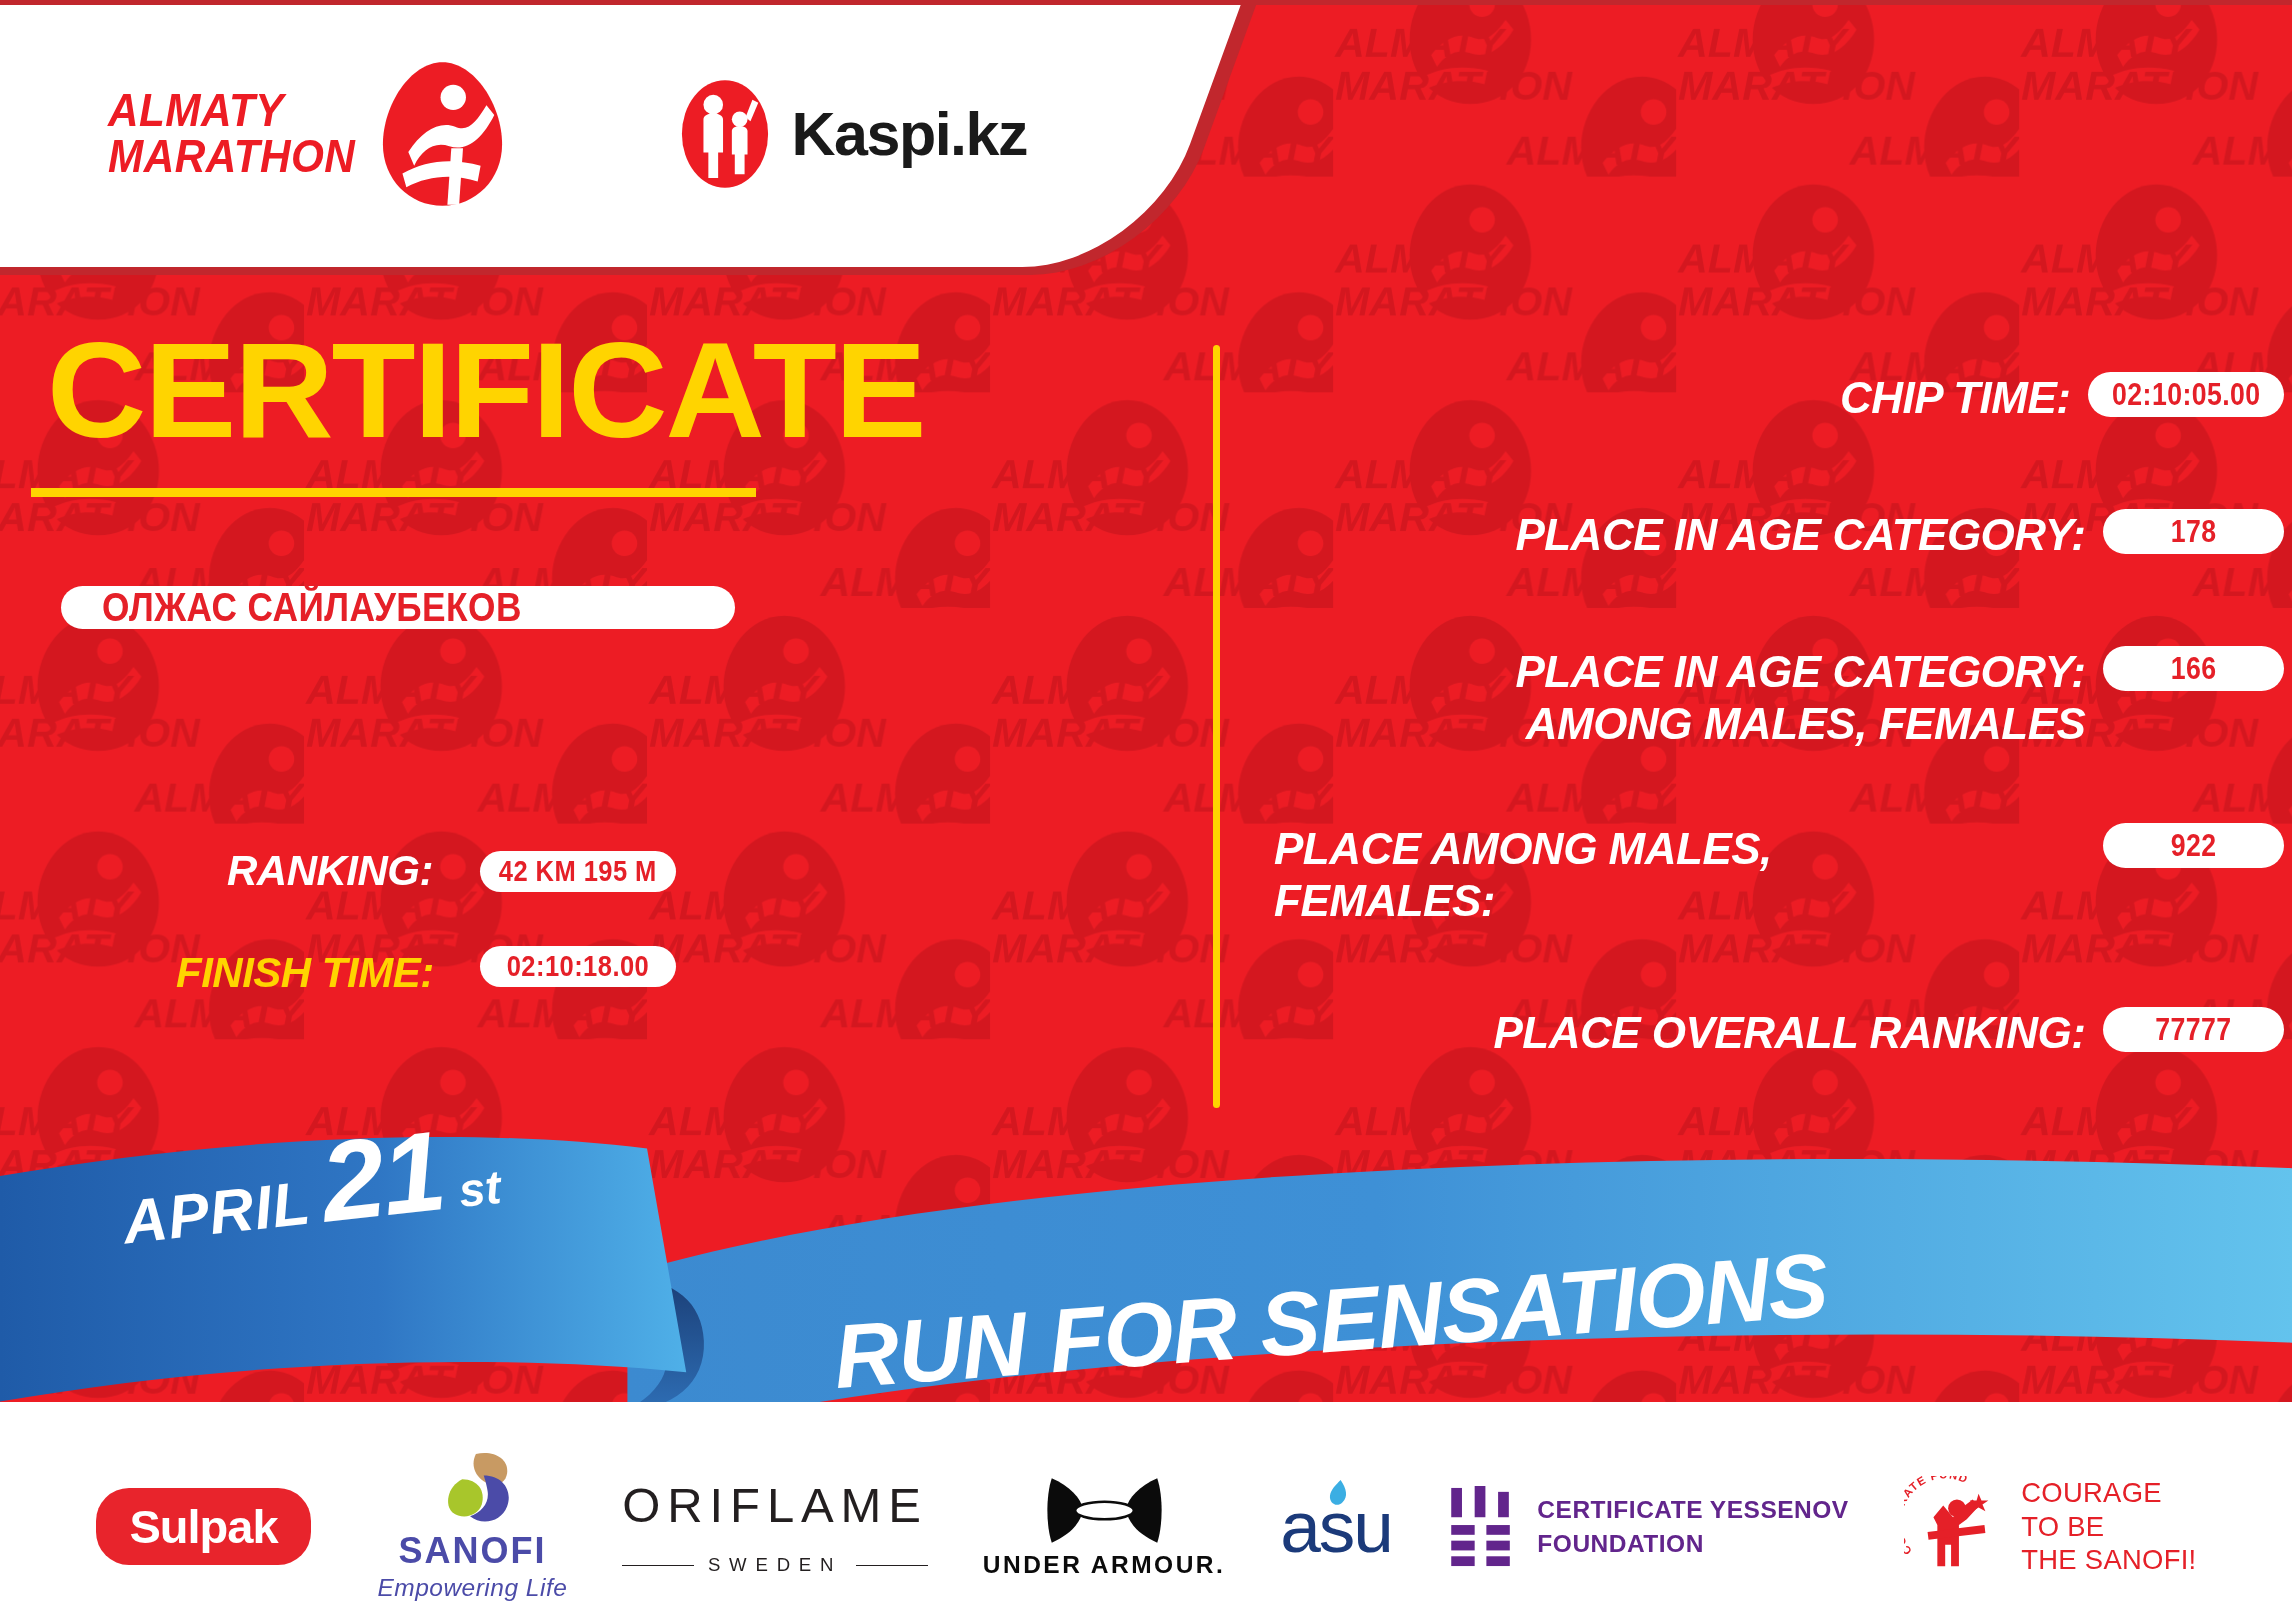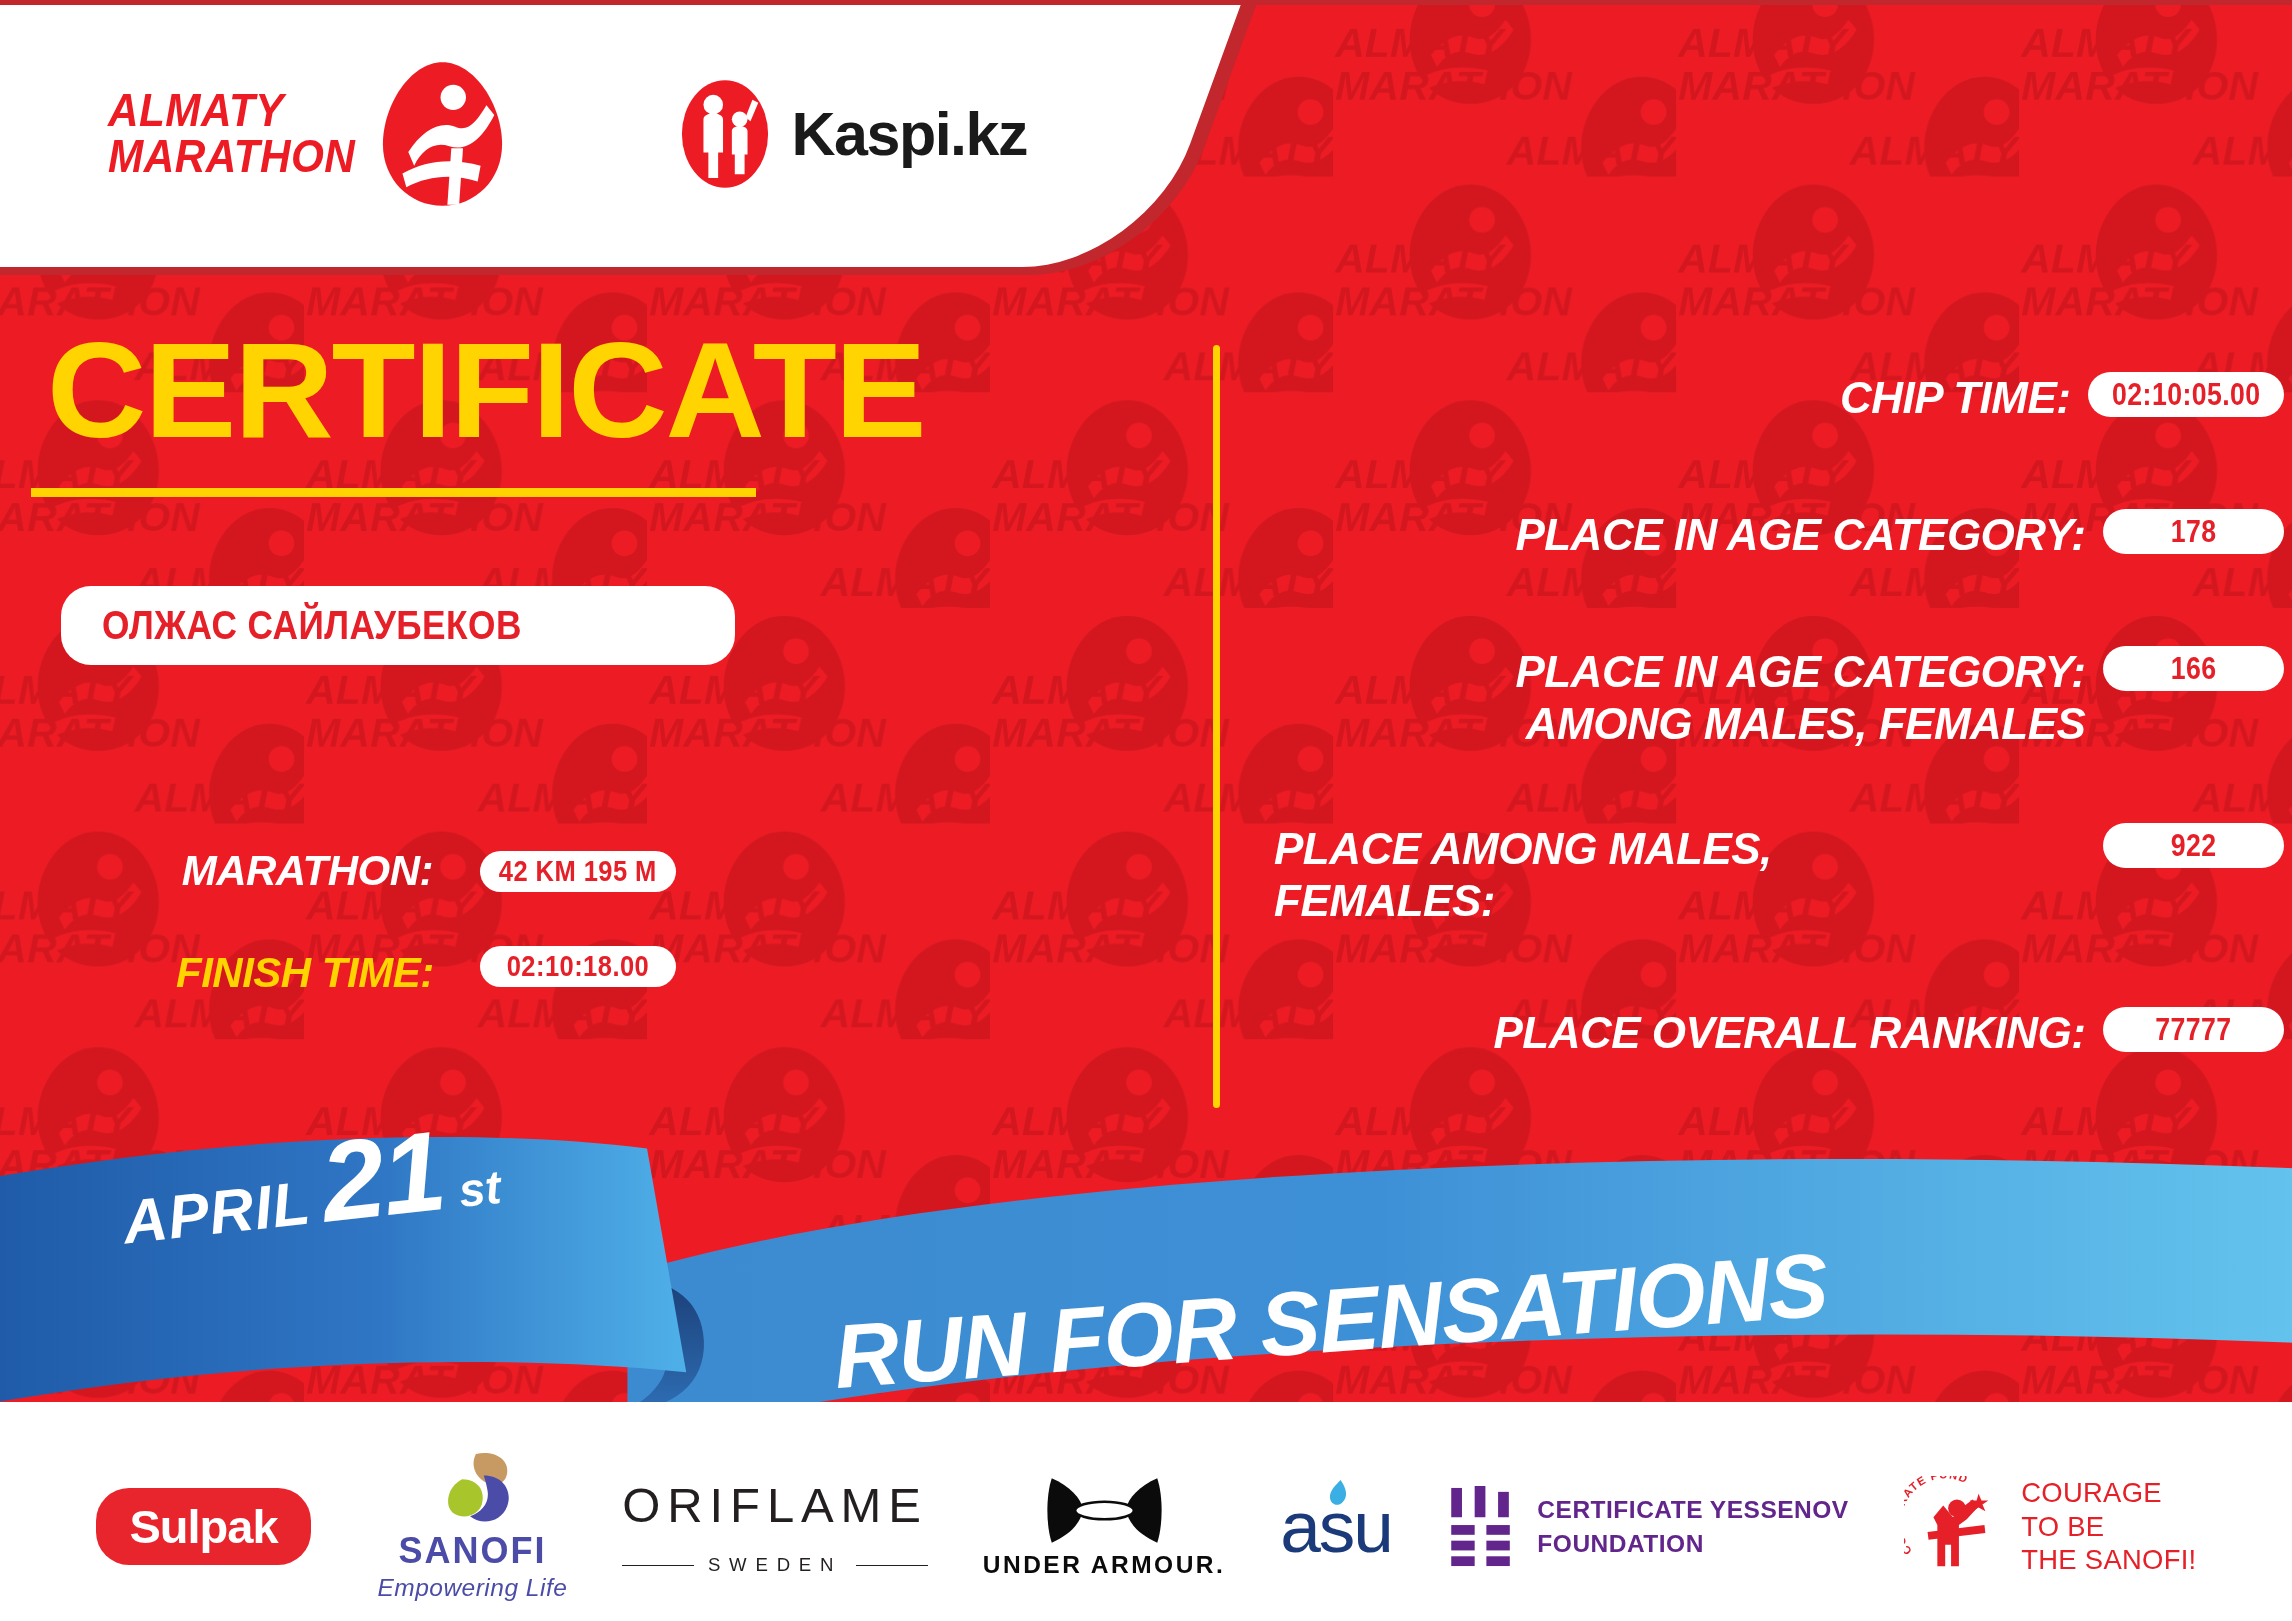--- a/index.html
+++ b/index.html
@@ -110,21 +110,21 @@
   }
   .title-rule {
     position: absolute;
     left: 31px; top: 165px;
     width: 725px; height: 8.8px;
     background: #FFD400;
   }
   .name-pill {
     position: absolute;
     left: 61px; top: 263px;
-    width: 674px; height: 79px;
+    width: 674px; height: 43px;
     background: #ffffff;
     border-radius: 30px;
     display: flex;
     align-items: center;
     padding-left: 41px;
     box-sizing: border-box;
   }
   .name-pill span {
     color: #E52028;
     font-weight: bold;
@@ -367,21 +367,21 @@
 
   <div class="left-col">
     <div class="cert-title">CERTIFICATE</div>
     <div class="title-rule"></div>
 
     <div class="name-pill">
       <span>ОЛЖАС САЙЛАУБЕКОВ</span>
     </div>
 
     <div class="stat-left" style="left:176px; top:524px; width:627px;">
-      <div class="lbl lbl-white" style="width:257px;">MARATHON:</div>
+      <div class="lbl lbl-white" style="width:257px;">RANKING:</div>
       <div class="val-pill" style="width:196px; margin-left:47px;">
         <span>42 KM 195 M</span>
       </div>
     </div>
 
     <div class="stat-left" style="left:176px; top:613px; width:627px;">
       <div class="lbl lbl-yellow" style="width:257px;">FINISH TIME:</div>
       <div class="val-pill" style="width:196px; margin-left:47px;">
         <span>02:10:18.00</span>
       </div>

